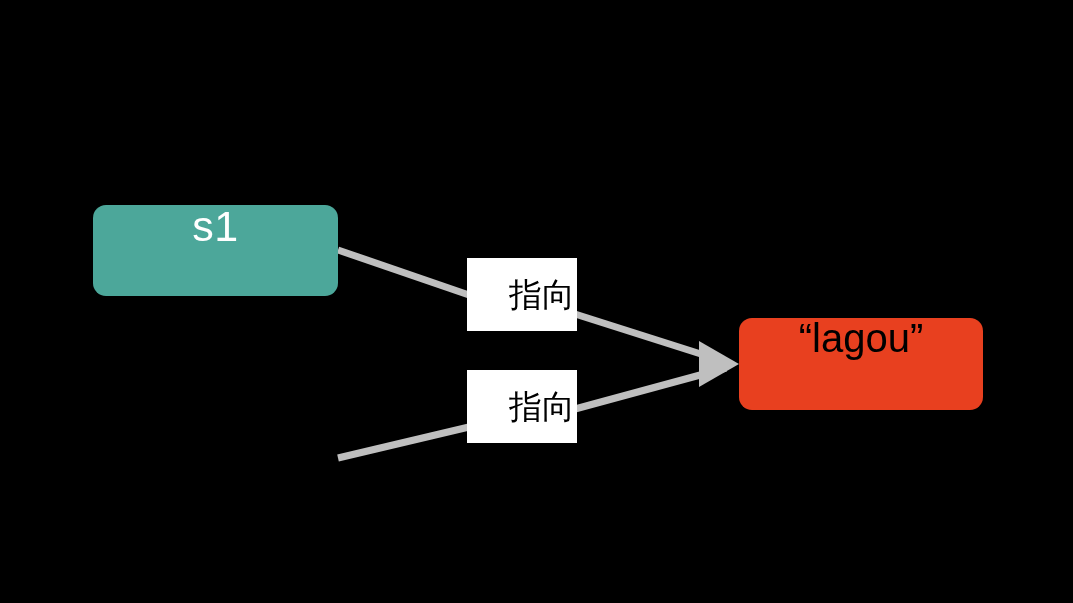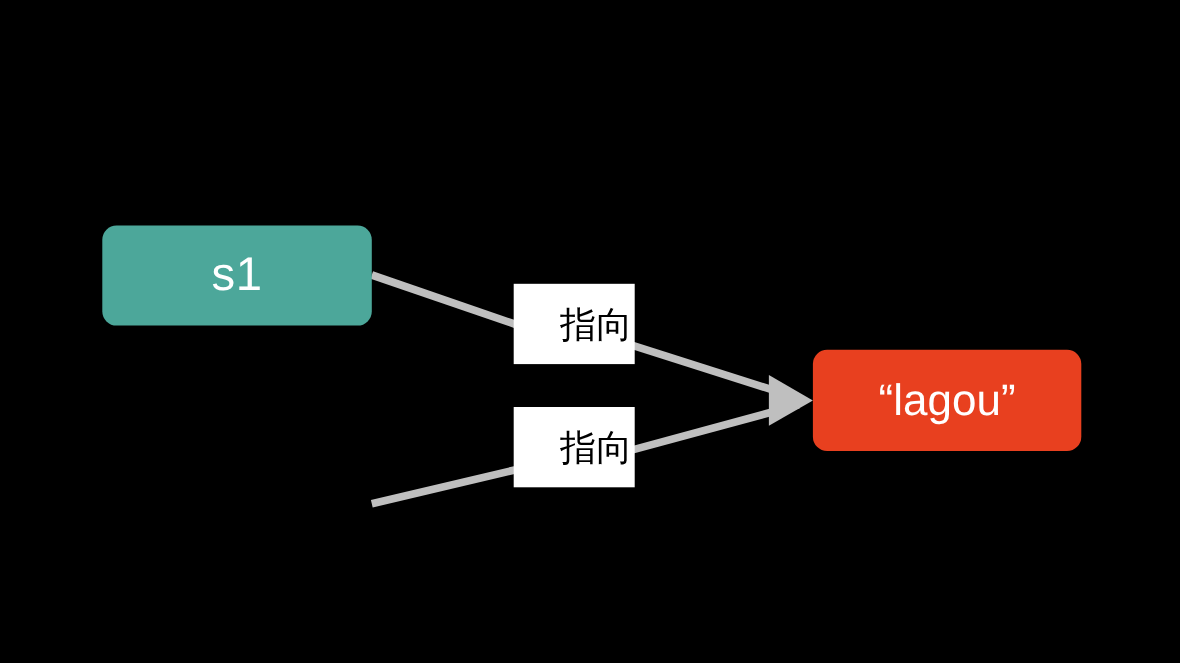--- a/index.html
+++ b/index.html
@@ -21,41 +21,40 @@
     position: absolute;
     left: 0;
     top: 0;
     width: 1073px;
     height: 603px;
     pointer-events: none;
   }
   .node {
     position: absolute;
     display: flex;
-    align-items: center;
     justify-content: center;
     box-sizing: border-box;
   }
   .node-var {
     border-radius: 13px;
     background: #4CA79A;
   }
   .node-var .node-label {
     color: #FFFFFF;
     font-size: 43px;
     line-height: 1;
     letter-spacing: 0.5px;
     font-weight: 400;
   }
   .node-value {
     border-radius: 13px;
     background: #E8401F;
   }
   .node-value .node-label {
-    color: #ffffff;
+    color: #000000;
     font-size: 40px;
     line-height: 1;
     font-weight: 400;
     white-space: nowrap;
   }
   .edge-label {
     position: absolute;
     display: flex;
     align-items: center;
     justify-content: center;

